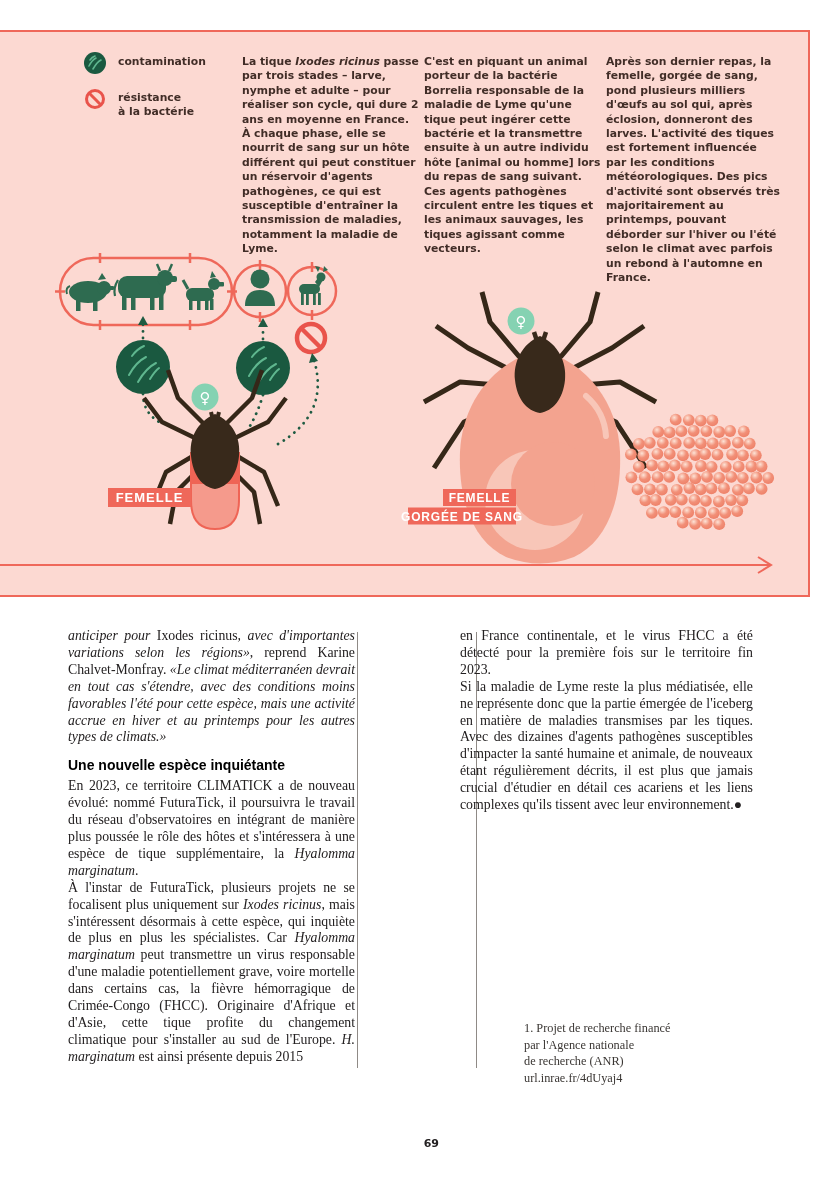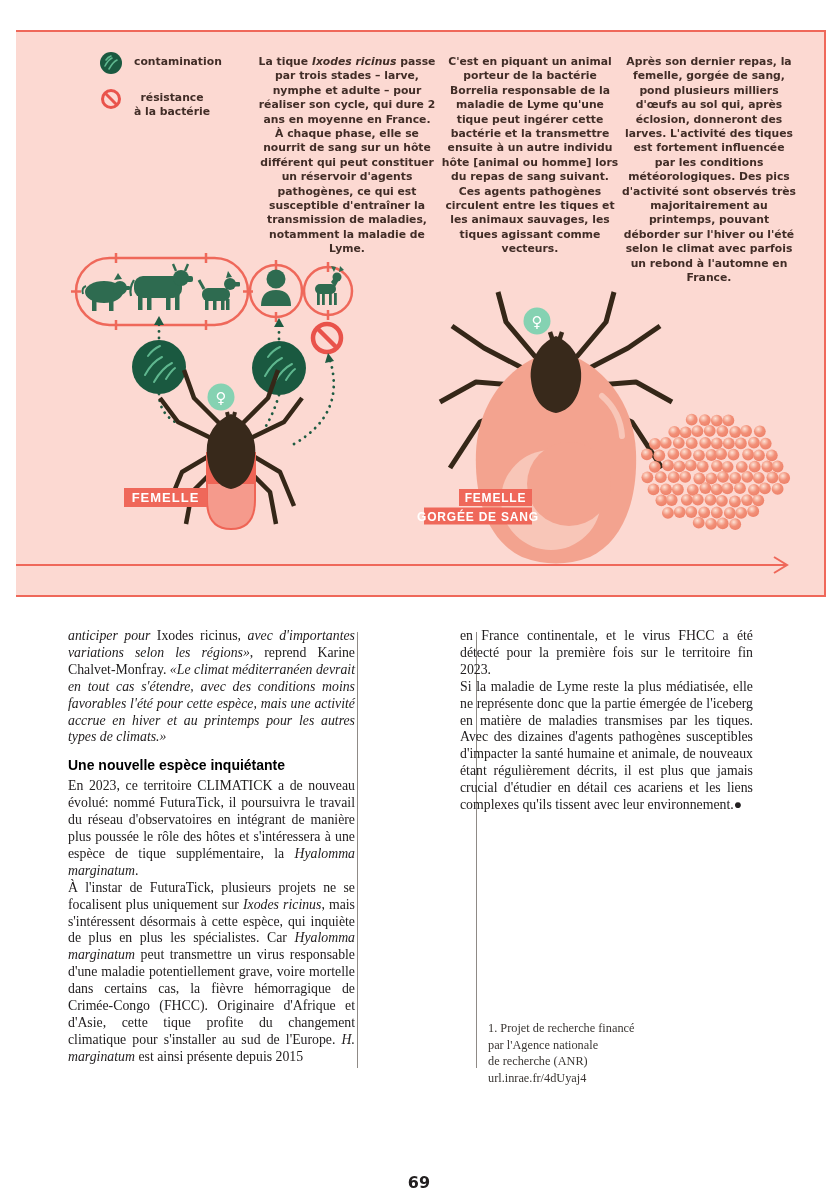--- a/index.html
+++ b/index.html
@@ -1,22 +1,22 @@
 <!DOCTYPE html>
 <html><head>
 <meta charset="utf-8">
 <style>
   html,body{margin:0;padding:0;background:#ffffff;}
   .page{position:relative;width:839px;height:1200px;background:#ffffff;overflow:hidden;
         font-family:"Liberation Sans",sans-serif;}
 
   
-  .panel{position:absolute;left:16px;top:30px;width:808px;height:563px;background:#fcd9d2;
+  .panel{position:absolute;left:0;top:30px;width:808px;height:563px;background:#fcd9d2;
          border-top:2px solid #ef685a;border-right:2px solid #ef685a;border-bottom:2px solid #ef685a;
-         box-sizing:content-box;text-align:center;}
+         box-sizing:content-box;}
   .diagram{position:absolute;left:0;top:0;width:808px;height:563px;}
 
   .legend{position:absolute;left:84px;top:20px;width:150px;}
   .legend-row{display:flex;align-items:flex-start;margin-bottom:14px;}
   .lg-icon{flex:0 0 auto;width:22px;height:22px;margin-right:12px;}
   .lg-label{font-family:"DejaVu Sans",sans-serif;font-size:10.8px;font-weight:600;
             color:#412d27;line-height:14px;padding-top:3px;}
   .lg-label .ln{display:block;}
 
   .intro-col{position:absolute;top:23px;font-family:"DejaVu Sans",sans-serif;
@@ -35,24 +35,24 @@
        font-size:13.8px;line-height:16.9px;color:#232021;text-align:justify;}
   .col p{margin:0;}
   .col .it{font-style:italic;}
   .col.left{left:68px;width:287px;}
   .col.right{left:460px;width:293px;}
   .col h3{font-family:"Liberation Sans",sans-serif;font-size:14px;font-weight:bold;
           color:#000000;margin:11px 0 4px 0;text-align:left;}
 
   .footnote{position:absolute;left:488px;top:1020px;font-family:"Liberation Serif",serif;
             font-size:12.3px;line-height:16.5px;color:#3a3633;}
-  .footnote .ln{display:block;}
-
-  .pagenum{position:absolute;left:399px;top:1137px;width:40px;text-align:center;
-           font-family:"DejaVu Sans",sans-serif;font-size:16px;font-weight:bold;color:#232021;margin-top:36px;}
+  .footnote .ln{display:block;margin-left:36px;}
+
+  .pagenum{position:absolute;left:399px;top:1137px;width:40px;text-align:right;
+           font-family:"DejaVu Sans",sans-serif;font-size:11px;font-weight:bold;color:#232021;}
 </style>
 </head>
 <body>
 
 <div class="page">
 
   <section class="panel">
 
     <div class="legend">
       <div class="legend-row">

